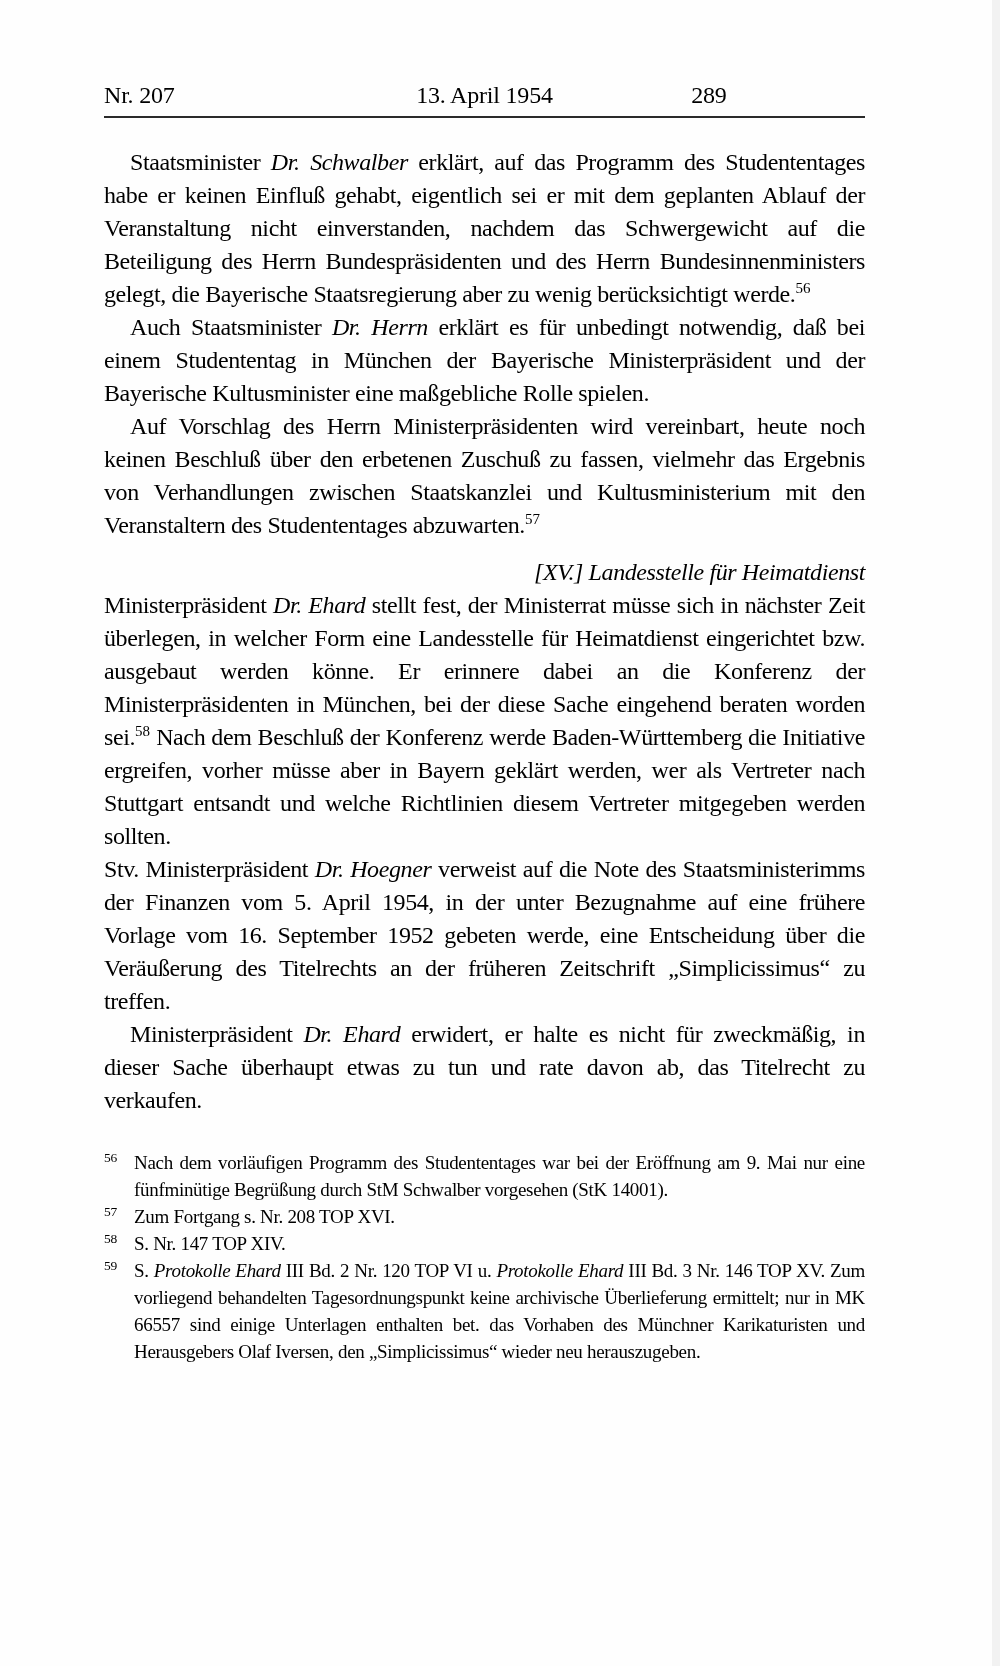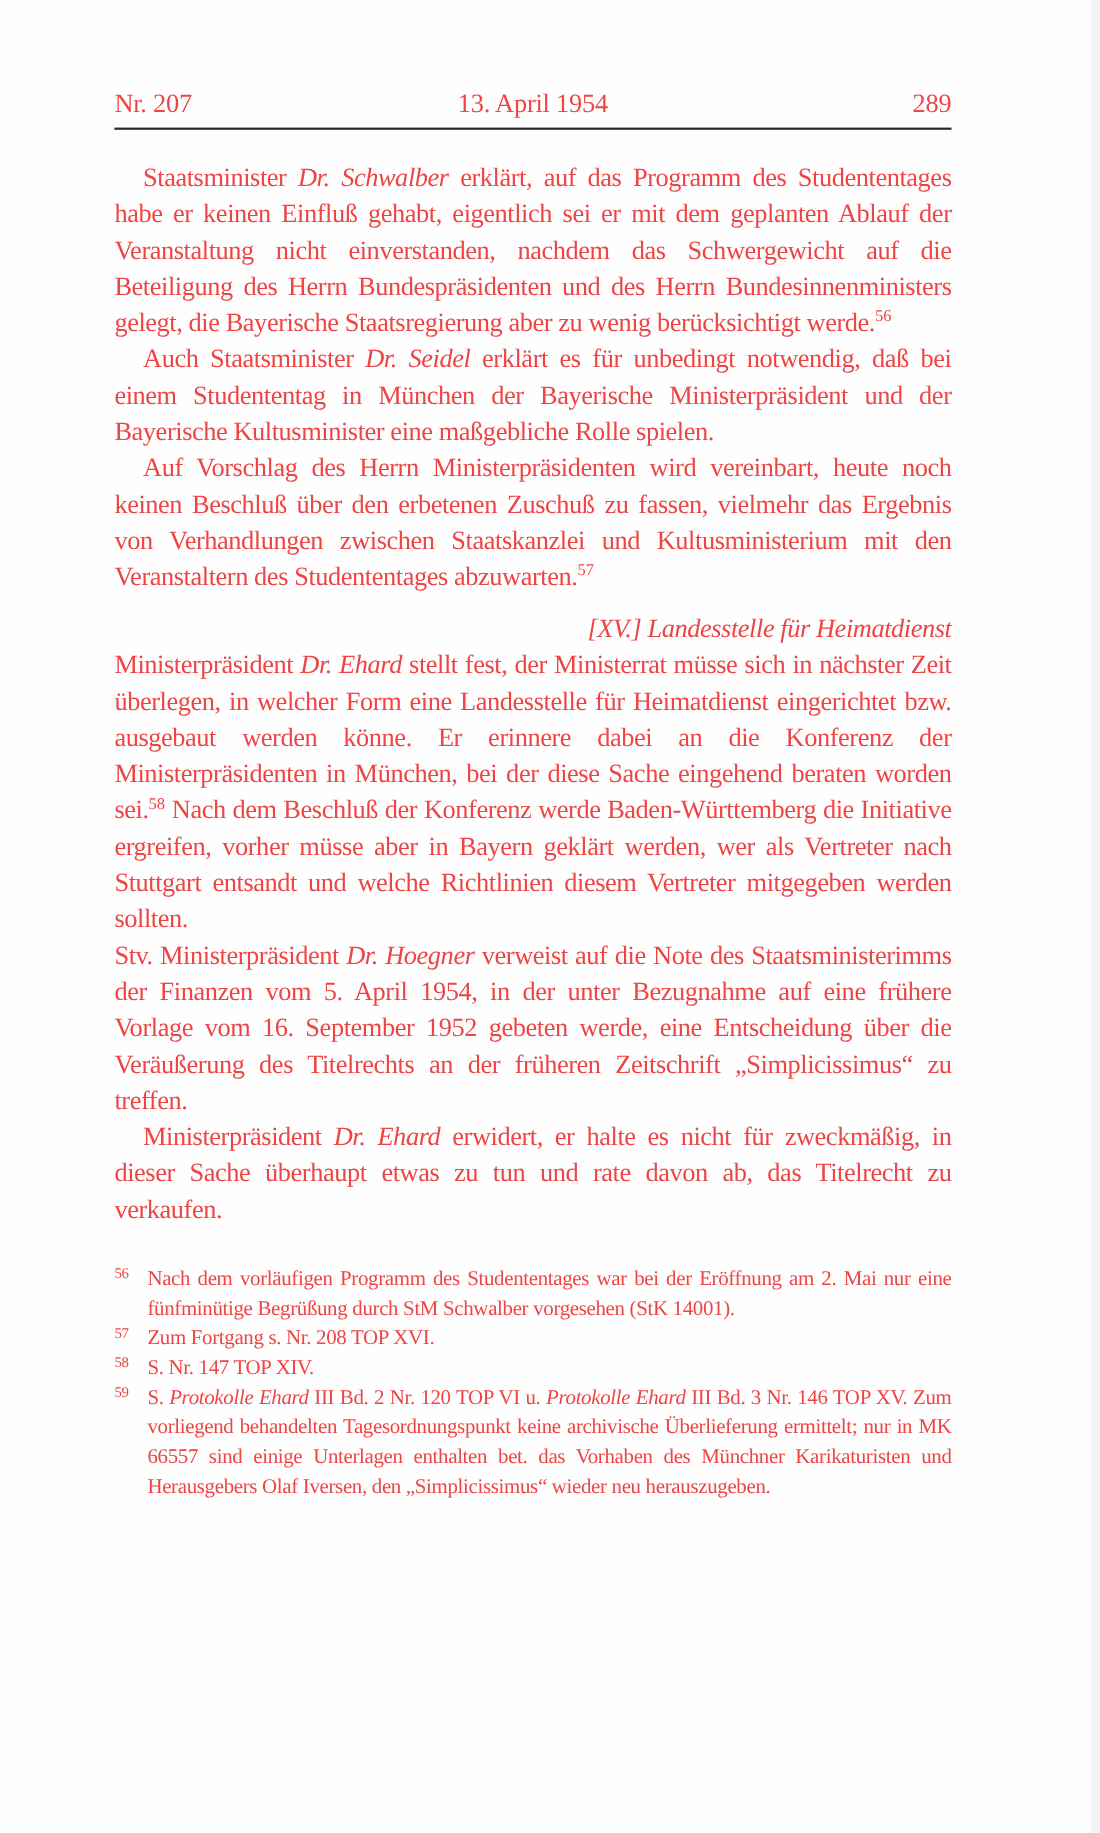--- a/index.html
+++ b/index.html
@@ -5,37 +5,37 @@
   html, body { margin: 0; padding: 0; }
   body {
     width: 1000px; height: 1666px;
     background: #f2f2f2;
     font-family: "Liberation Serif", "DejaVu Serif", serif;
   }
   .page {
     position: relative;
     width: 992px; height: 1666px;
     background: #fefefe;
-    color: #ef4444;
+    color: #000000;
     overflow: hidden;
   }
   .content {
     position: absolute;
     left: 104px; top: 82px;
     width: 761px;
   }
   
   .page-header {
     display: grid;
     grid-template-columns: 1fr auto 1fr;
     align-items: baseline;
     font-size: 24px;
     letter-spacing: -0.2px;
   }
-  .header-right { text-align: right; }
+  .header-right { text-align: center; }
   .header-rule {
     border: none;
     border-top: 2px solid #2a2a2a;
     margin: 7px 0 0 0;
   }
   
   .body-text {
     margin-top: 28px;
     font-size: 24px;
     line-height: 33px;
@@ -93,32 +93,32 @@
 
     <header class="page-header">
       <span>Nr. 207</span>
       <span>13. April 1954</span>
       <span class="header-right">289</span>
     </header>
     <hr class="header-rule">
 
     <main class="body-text">
       <p class="para indent"><span>Staatsminister </span><span class="it">Dr. Schwalber</span><span> erklärt, auf das Programm des Studententages habe er keinen Einfluß gehabt, eigentlich sei er mit dem geplanten Ablauf der Veranstaltung nicht einverstanden, nachdem das Schwergewicht auf die Beteiligung des Herrn Bundespräsidenten und des Herrn Bundesinnenministers gelegt, die Bayerische Staatsregierung aber zu wenig berücksichtigt werde.</span><sup class="sup">56</sup></p>
-      <p class="para indent"><span>Auch Staatsminister </span><span class="it">Dr. Seidel</span><span> erklärt es für unbedingt notwendig, daß bei einem Studententag in München der Bayerische Ministerpräsident und der Bayerische Kultusminister eine maßgebliche Rolle spielen.</span></p>
+      <p class="para indent"><span>Auch Staatsminister </span><span class="it">Dr. Herrn</span><span> erklärt es für unbedingt notwendig, daß bei einem Studententag in München der Bayerische Ministerpräsident und der Bayerische Kultusminister eine maßgebliche Rolle spielen.</span></p>
       <p class="para indent"><span>Auf Vorschlag des Herrn Ministerpräsidenten wird vereinbart, heute noch keinen Beschluß über den erbetenen Zuschuß zu fassen, vielmehr das Ergebnis von Verhandlungen zwischen Staatskanzlei und Kultusministerium mit den Veranstaltern des Studententages abzuwarten.</span><sup class="sup">57</sup></p>
       <h2 class="heading"><span class="it">[XV.] Landesstelle für Heimatdienst</span></h2>
       <p class="para"><span>Ministerpräsident </span><span class="it">Dr. Ehard</span><span> stellt fest, der Ministerrat müsse sich in nächster Zeit überlegen, in welcher Form eine Landesstelle für Heimatdienst eingerichtet bzw. ausgebaut werden könne. Er erinnere dabei an die Konferenz der Ministerpräsidenten in München, bei der diese Sache eingehend beraten worden sei.</span><sup class="sup">58</sup><span> Nach dem Beschluß der Konferenz werde Baden-Württemberg die Initiative ergreifen, vorher müsse aber in Bayern geklärt werden, wer als Vertreter nach Stuttgart entsandt und welche Richtlinien diesem Vertreter mitgegeben werden sollten.</span></p>
       <p class="para"><span>Stv. Ministerpräsident </span><span class="it">Dr. Hoegner</span><span> verweist auf die Note des Staatsministerimms der Finanzen vom 5. April 1954, in der unter Bezugnahme auf eine frühere Vorlage vom 16. September 1952 gebeten werde, eine Entscheidung über die Veräußerung des Titelrechts an der früheren Zeitschrift „Simplicissimus“ zu treffen.</span></p>
       <p class="para indent"><span>Ministerpräsident </span><span class="it">Dr. Ehard</span><span> erwidert, er halte es nicht für zweckmäßig, in dieser Sache überhaupt etwas zu tun und rate davon ab, das Titelrecht zu verkaufen.</span></p>
     </main>
 
     <footer class="footnotes">
       <div class="footnote">
         <span class="fn-num">56</span>
-        <span class="fn-text"><span>Nach dem vorläufigen Programm des Studententages war bei der Eröffnung am 2. Mai nur eine fünfminütige Begrüßung durch StM Schwalber vorgesehen (StK 14001).</span></span>
+        <span class="fn-text"><span>Nach dem vorläufigen Programm des Studententages war bei der Eröffnung am 9. Mai nur eine fünfminütige Begrüßung durch StM Schwalber vorgesehen (StK 14001).</span></span>
       </div>
       <div class="footnote">
         <span class="fn-num">57</span>
         <span class="fn-text"><span>Zum Fortgang s. Nr. 208 TOP XVI.</span></span>
       </div>
       <div class="footnote">
         <span class="fn-num">58</span>
         <span class="fn-text"><span>S. Nr. 147 TOP XIV.</span></span>
       </div>
       <div class="footnote">

